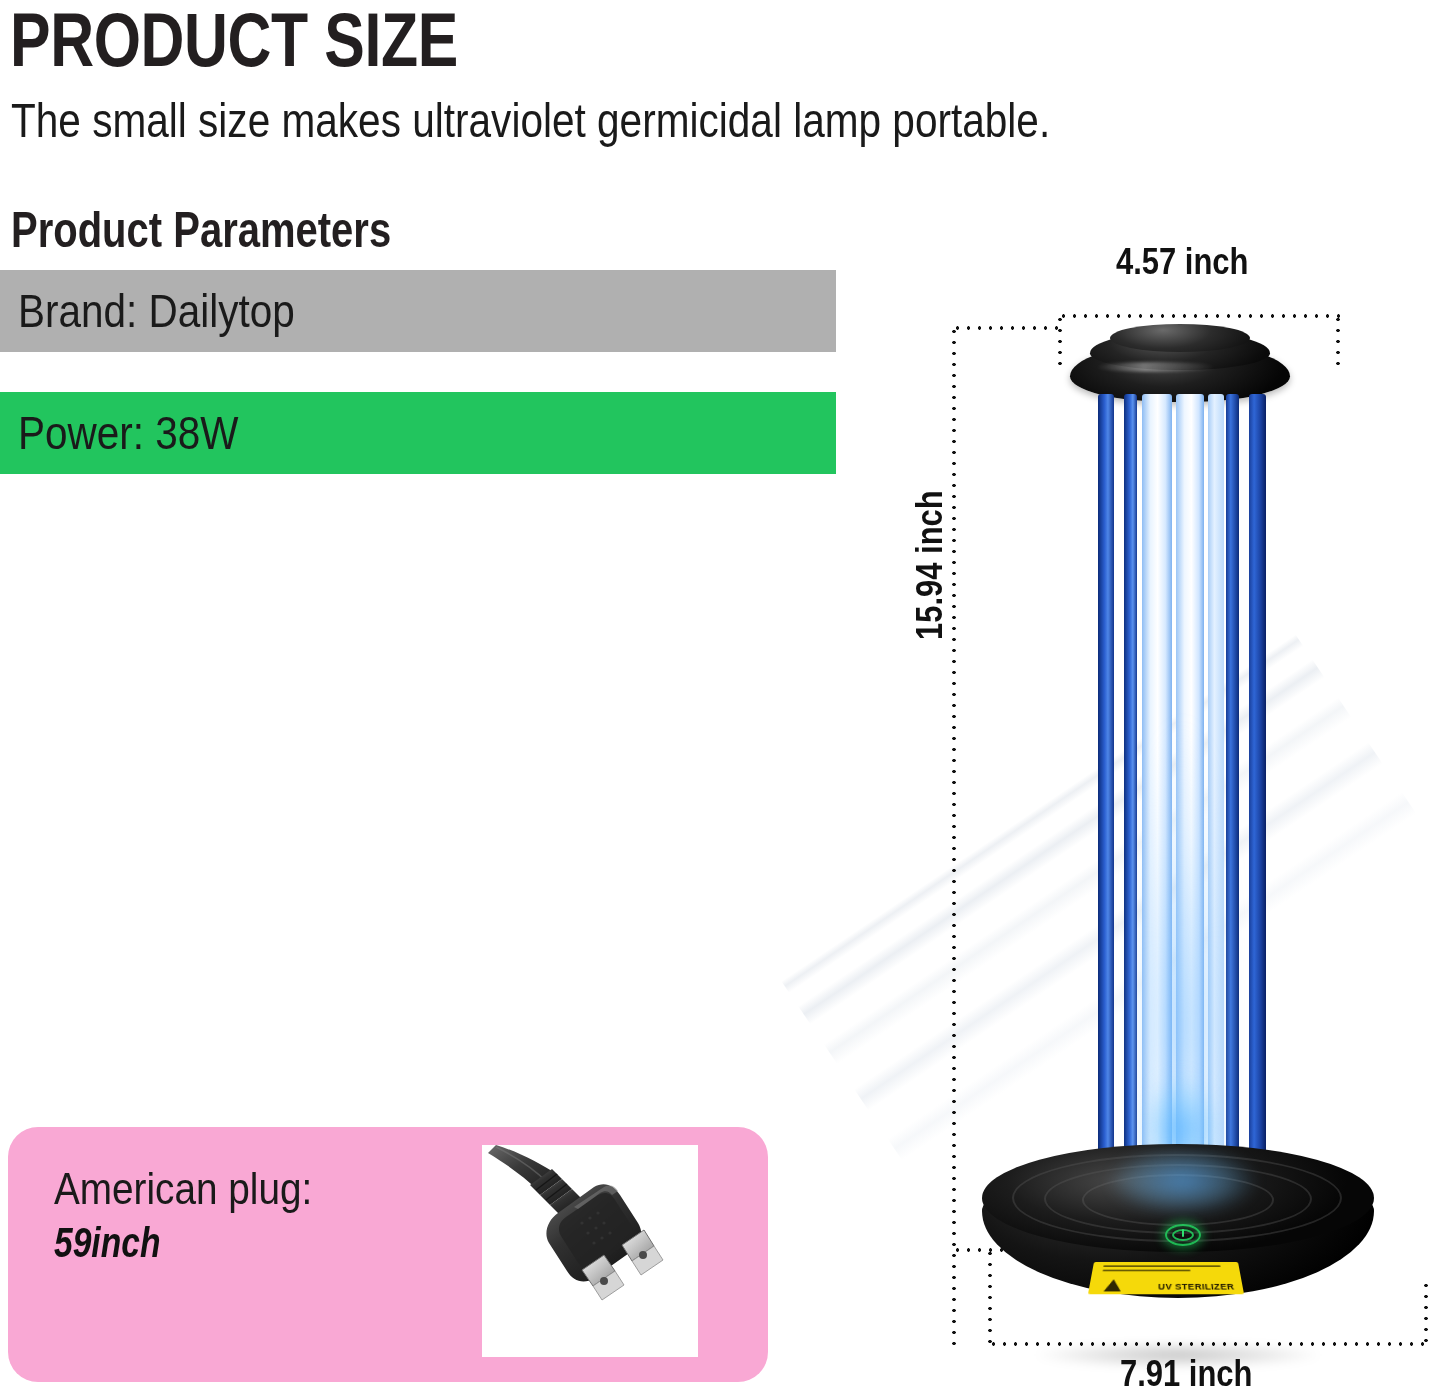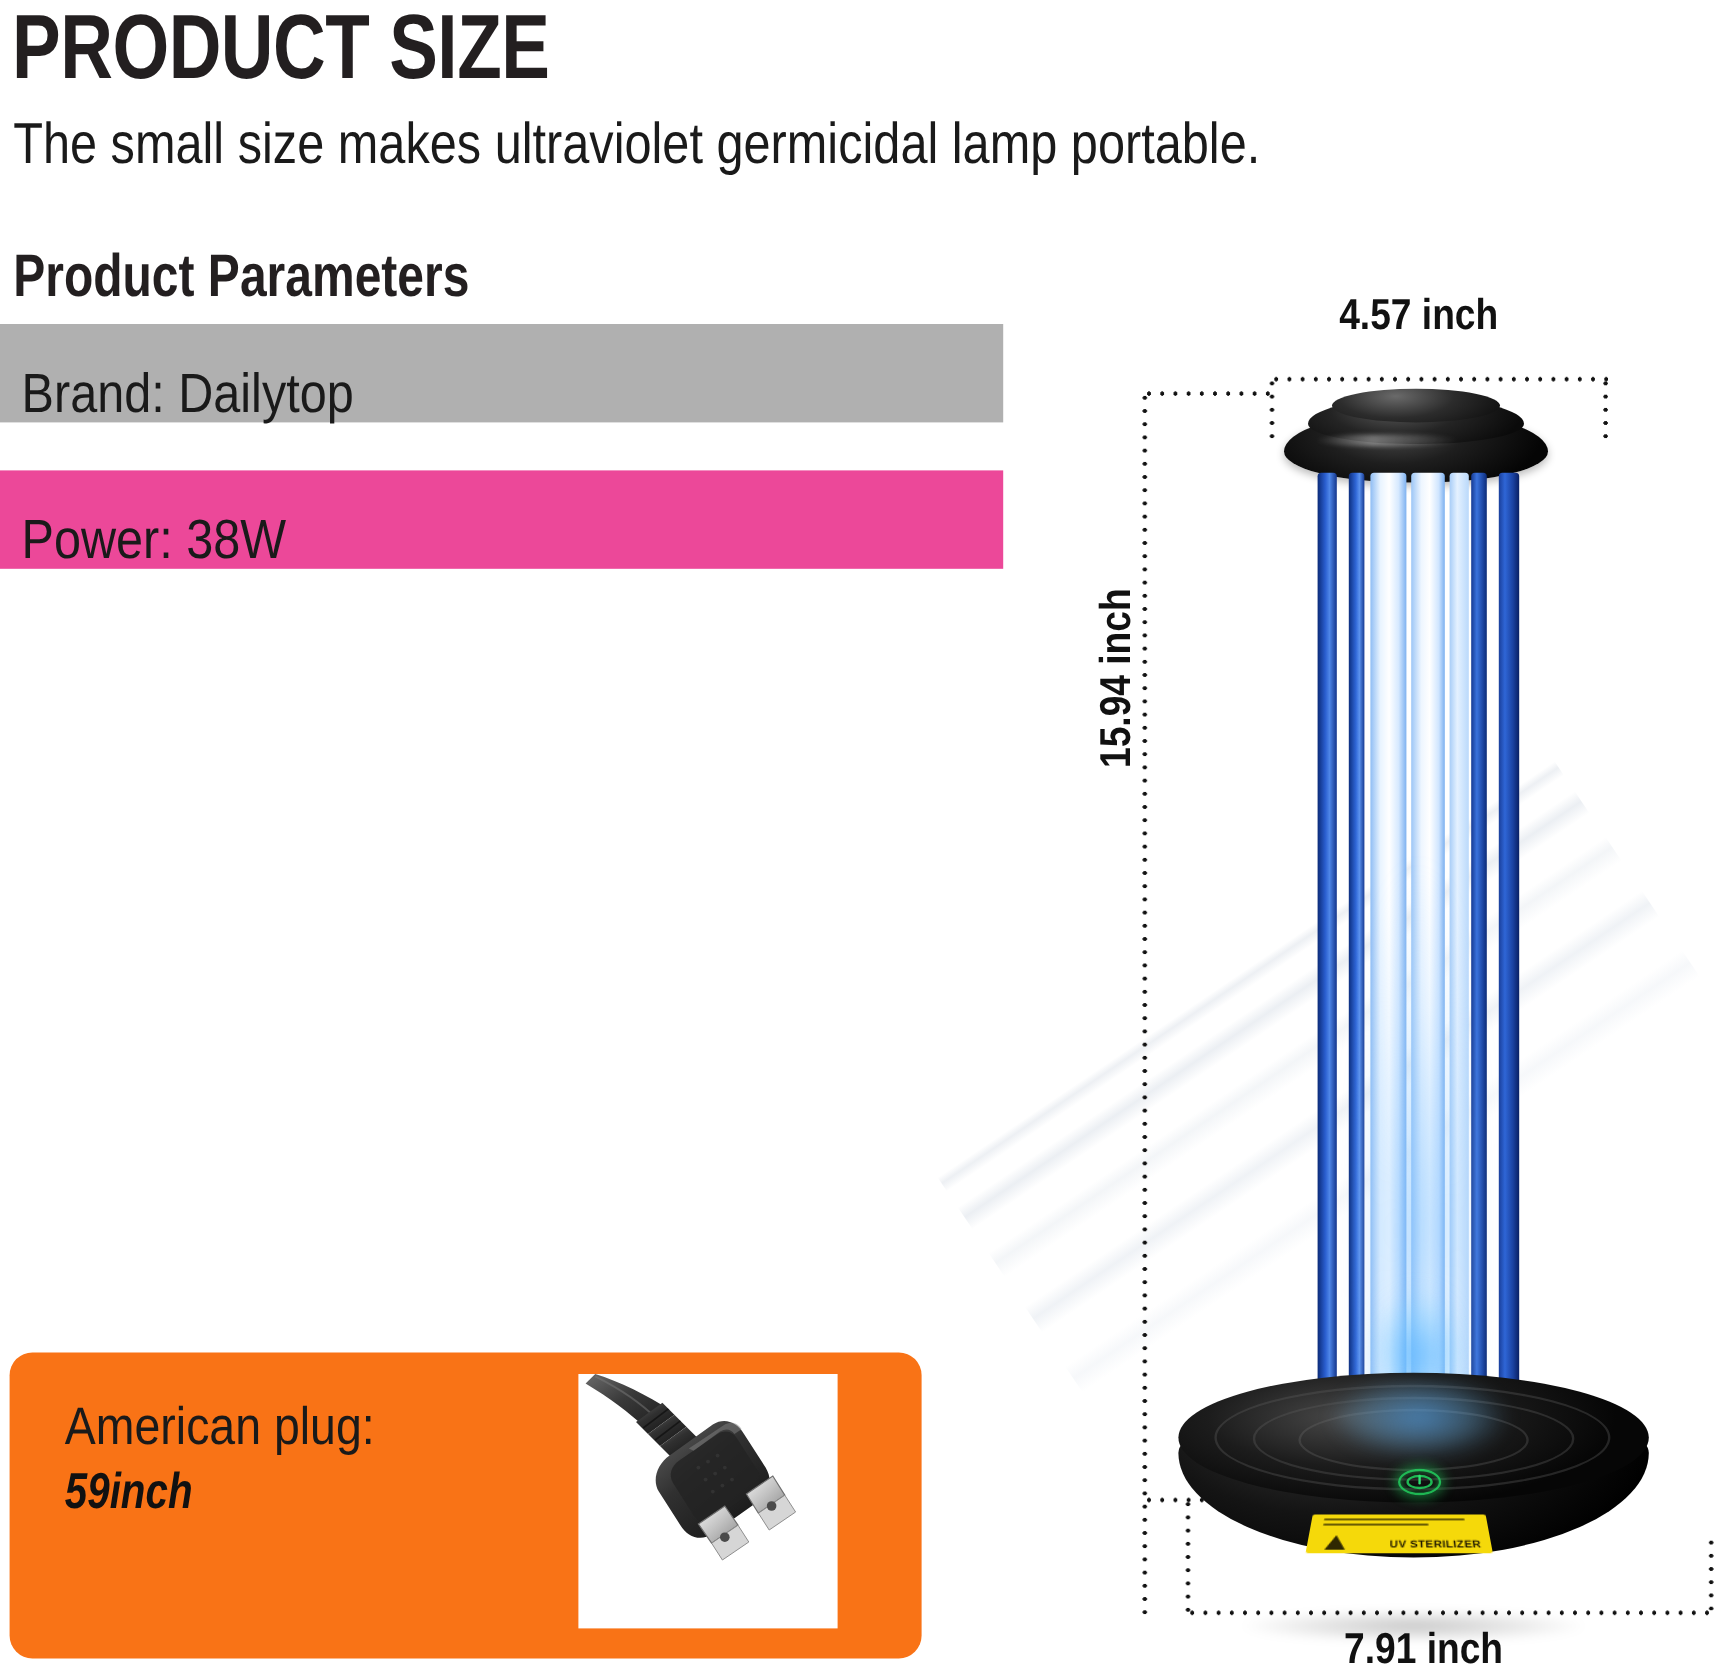--- a/index.html
+++ b/index.html
@@ -98,45 +98,45 @@
     position: absolute;
     left: 0;
     top: 270px;
     width: 836px;
   }
   .param-row {
     width: 836px;
     height: 82px;
     margin-bottom: 40px;
     display: flex;
-    align-items: flex-end;
+    align-items: center;
     padding-left: 18px;
   }
   .param-row.dark  { background: #b0b0b0; }
-  .param-row.light { background: #ec4899; }
+  .param-row.light { background: #22c55e; }
   .param-row span {
     font-family: "Liberation Sans Narrow", "Liberation Sans", sans-serif;
     font-weight: 400;
     font-size: 46px;
     line-height: 50px;
     color: #1a1a1a;
     transform: scaleX(0.88);
     transform-origin: left center;
     white-space: nowrap;
   }
 
   
   #plug-panel {
     position: absolute;
     left: 8px;
     top: 1127px;
     width: 760px;
     height: 255px;
-    background: #f97316;
-    border-radius: 19px;
+    background: #f9a8d4;
+    border-radius: 30px;
   }
   .plug-label {
     position: absolute;
     left: 46px;
     top: 36px;
     width: 380px;
   }
   .plug-label .pl-line1 {
     display: block;
     font-family: "Liberation Sans Narrow", "Liberation Sans", sans-serif;

